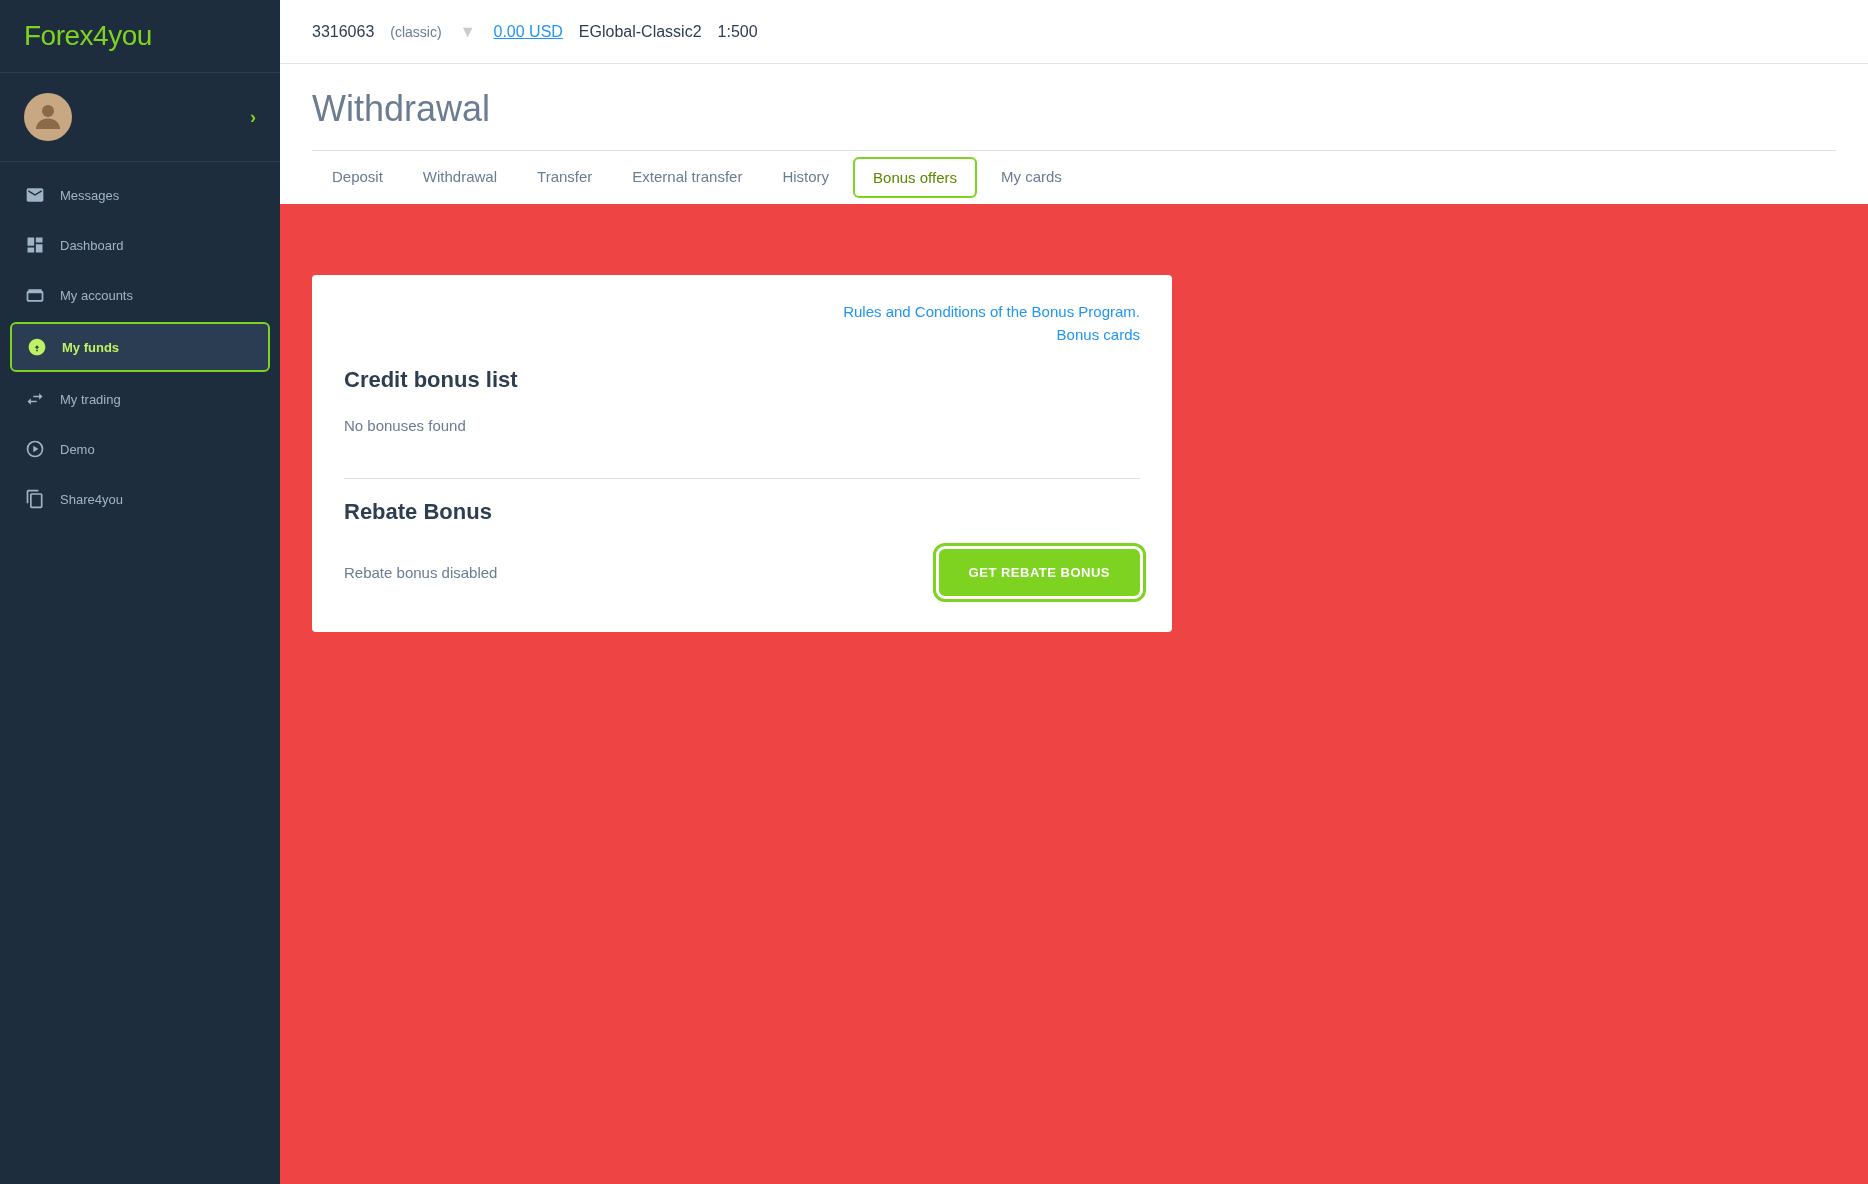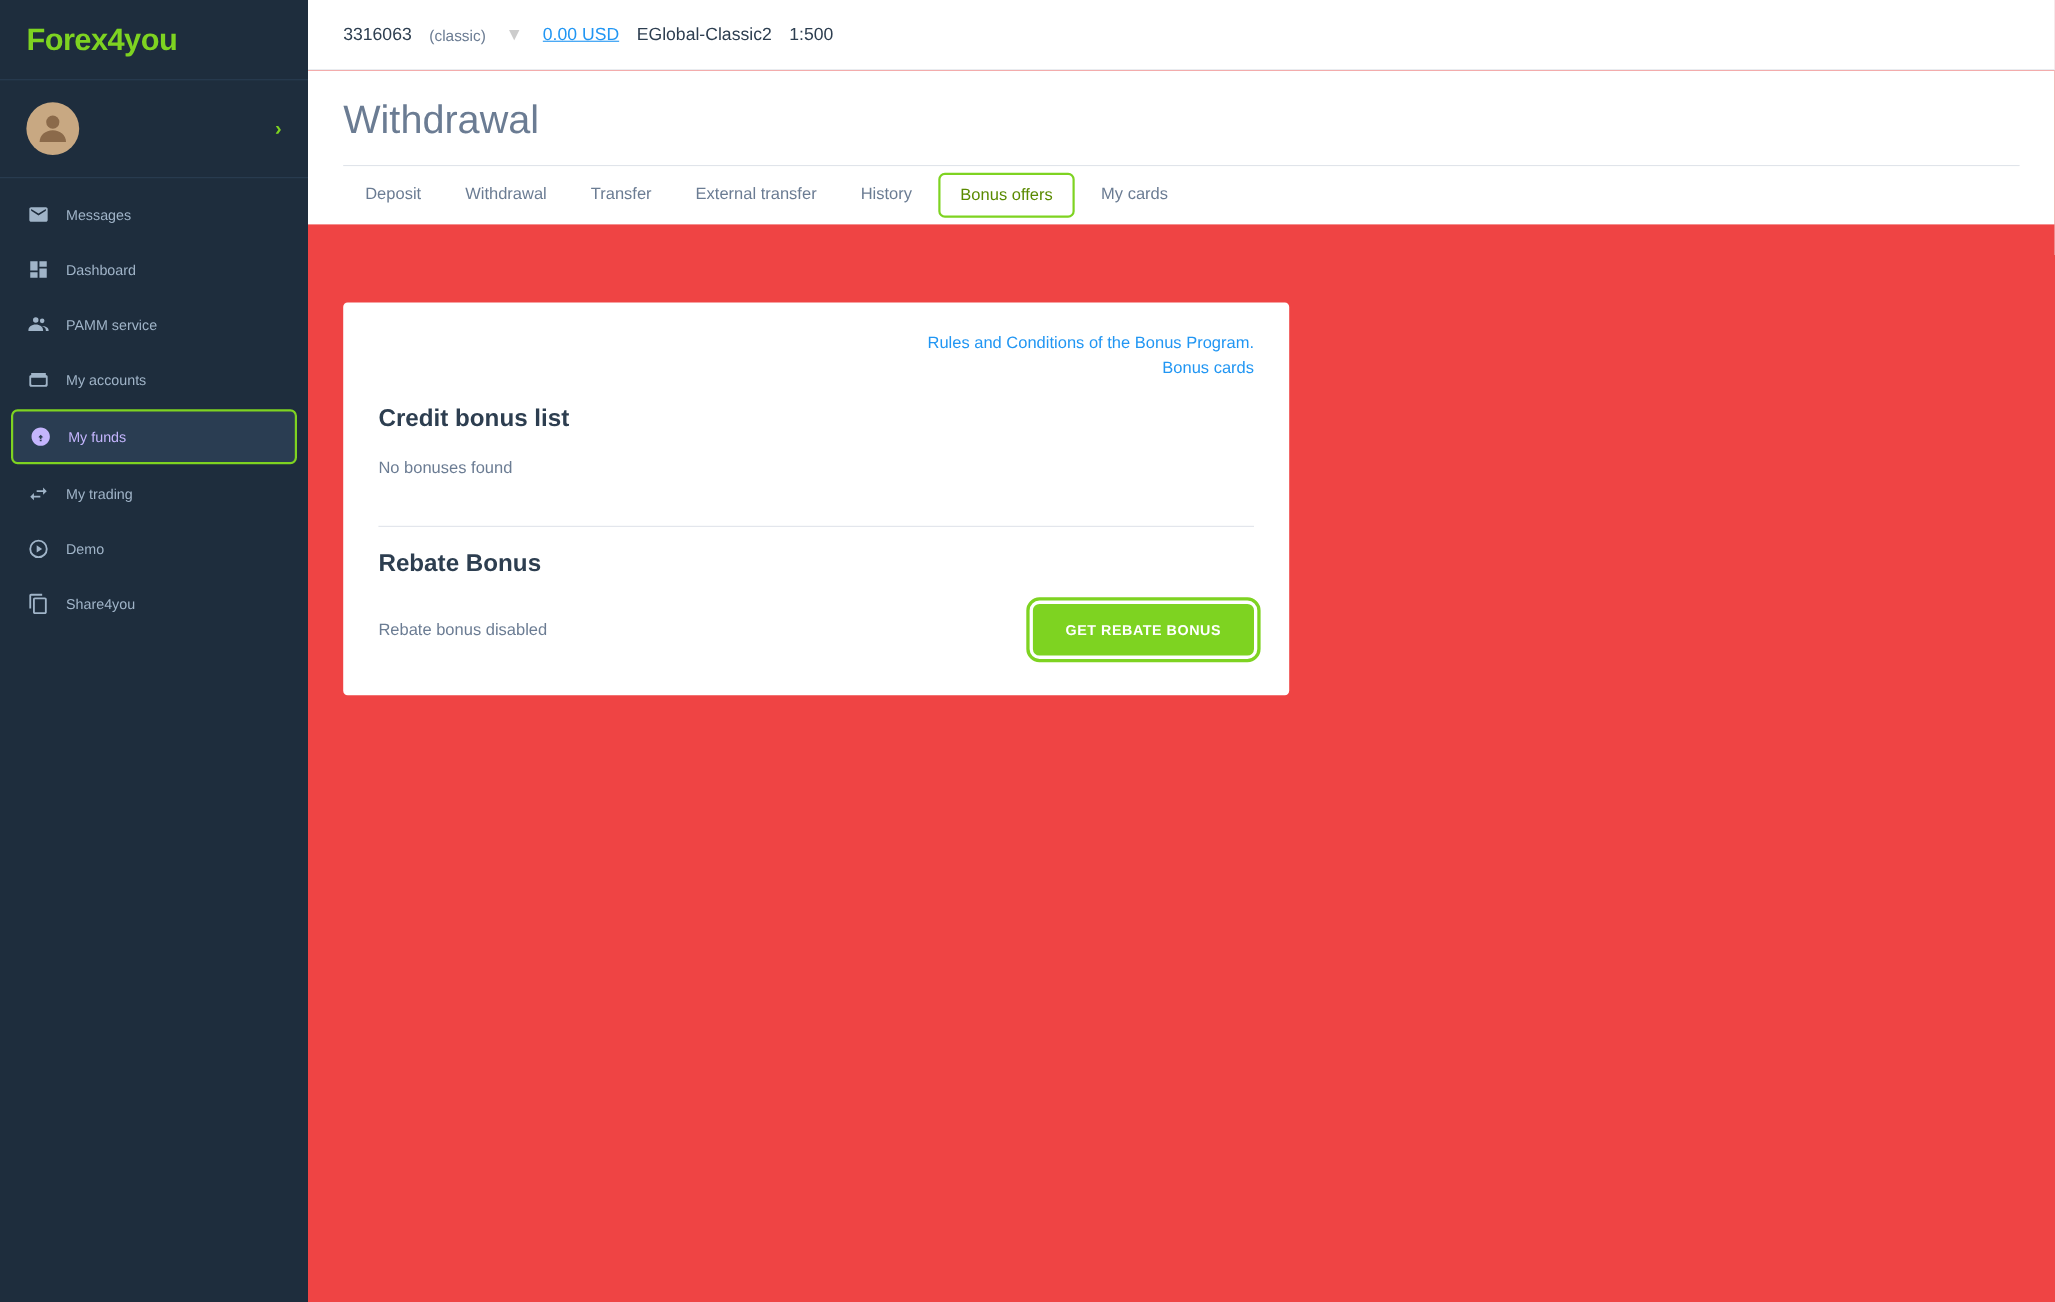--- a/index.html
+++ b/index.html
@@ -16,21 +16,21 @@
       height: 100%;
     }
     .sidebar-logo {
       padding: 20px 24px;
       display: flex;
       align-items: center;
       border-bottom: 1px solid #2a3d52;
     }
     .logo-text {
       font-size: 28px;
-      font-weight: 700;
+      font-weight: 400;
       color: #fff;
       letter-spacing: -0.5px;
     }
     .logo-text span {
       color: #7ed321;
     }
     .sidebar-profile {
       padding: 20px 24px;
       display: flex;
       align-items: center;
@@ -62,25 +62,26 @@
       align-items: center;
       padding: 14px 24px;
       color: #a0b4c8;
       cursor: pointer;
       transition: background 0.15s;
       font-size: 13px;
       gap: 14px;
     }
     .nav-item.active {
       background: #2a3d52;
-      color: #c4b5fd;
+      color: #bef264;
       border: 2px solid #7ed321;
       border-radius: 6px;
       margin: 2px 10px;
       padding: 12px 14px;
+      font-weight: bold;
     }
     .nav-item .nav-icon {
       width: 22px;
       height: 22px;
       display: flex;
       align-items: center;
       justify-content: center;
       flex-shrink: 0;
     }
     .nav-item .nav-icon svg {
@@ -265,30 +266,20 @@
     <div class="nav-item">
       <span class="nav-icon">
         <svg viewBox="0 0 24 24">
             <path d="M3 13h8V3H3v10zm0 8h8v-6H3v6zm10 0h8V11h-8v10zm0-18v6h8V3h-8z"></path>
           </svg>
       </span>
       <span>Dashboard</span>
     </div>
 
 
-    <div class="nav-item">
-      <span class="nav-icon">
-        <svg viewBox="0 0 24 24">
-            <circle cx="9" cy="7" r="3"></circle>
-            <circle cx="16" cy="8" r="2.5"></circle>
-            <path d="M1 19v-1c0-3.3 3.6-6 8-6s8 2.7 8 6v1H1zm14.5-5.5c2.3.5 4.5 2.1 4.5 4.5v1H23v-1c0-2.5-3.2-4.4-7.5-4.5z"></path>
-          </svg>
-      </span>
-      <span>PAMM service</span>
-    </div>
 
     <div class="nav-item">
       <span class="nav-icon">
         <svg viewBox="0 0 24 24">
             <path d="M20 7H4c-1.1 0-2 .9-2 2v9c0 1.1.9 2 2 2h16c1.1 0 2-.9 2-2V9c0-1.1-.9-2-2-2zm-1 11H5c-.55 0-1-.45-1-1v-7h16v7c0 .55-.45 1-1 1zM4 5h16v2H4z"></path>
           </svg>
       </span>
       <span>My accounts</span>
     </div>
 

